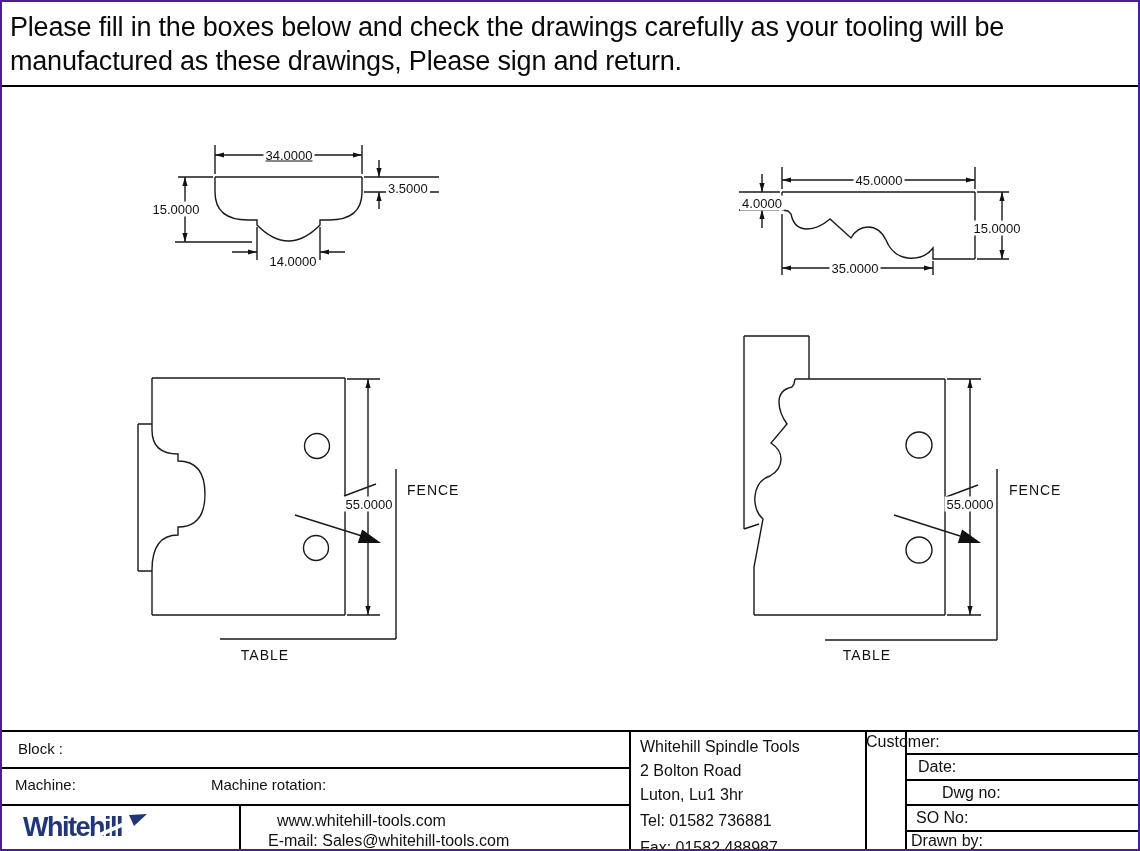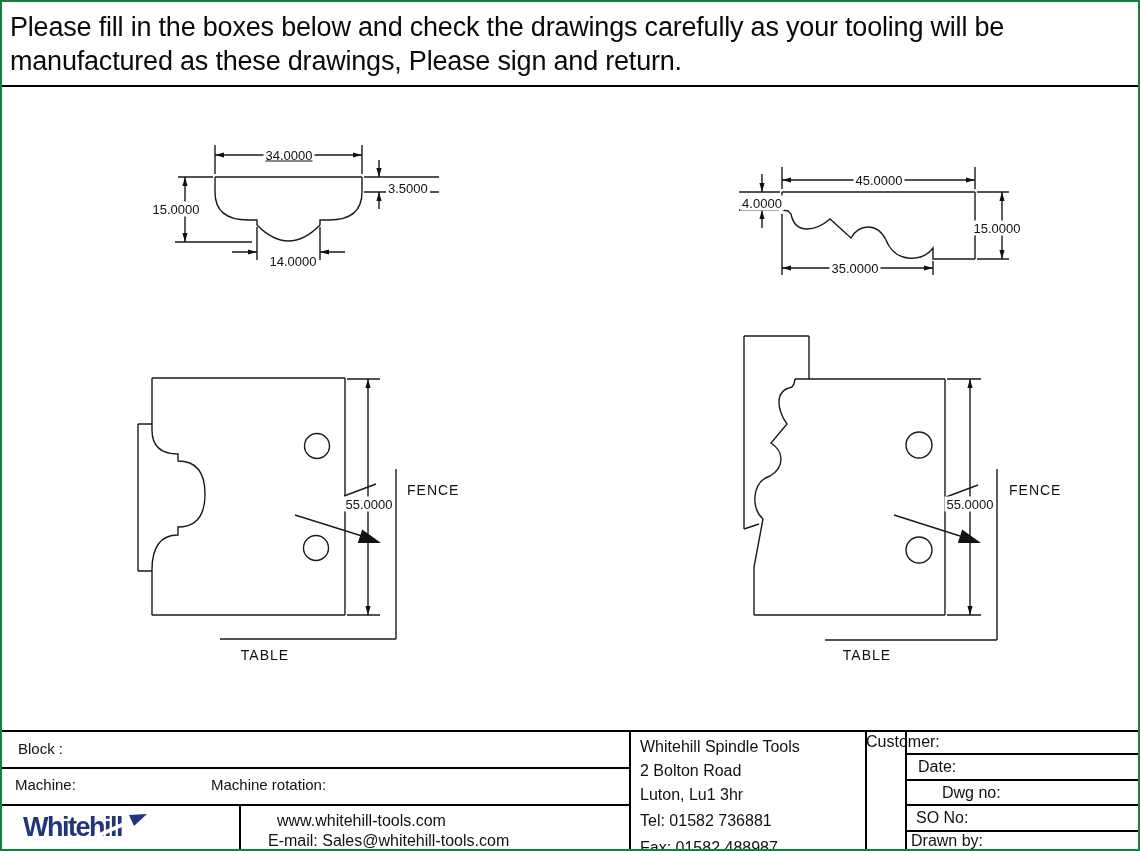--- a/index.html
+++ b/index.html
@@ -1,19 +1,19 @@
 <!DOCTYPE html>
 <html><head>
 <meta charset="utf-8">
 <style>
   html,body{margin:0;padding:0;background:#e8e8e8;}
   .page{
     position:relative;width:1140px;height:851px;background:#fff;
     font-family:"Liberation Sans",sans-serif;color:#111;overflow:hidden;
-    box-sizing:border-box;border:2px solid #15803d;
+    box-sizing:border-box;border:2px solid #4c1d95;
   }
   .hline,.vline{position:absolute;background:#000;}
   .hline{height:2px;}
   .vline{width:2px;}
   .header-text{
     position:absolute;left:8px;top:8px;width:1128px;
     font-size:27px;line-height:34px;letter-spacing:-0.2px;
     white-space:pre-line;color:#0a0a0a;
   }
   svg.draw{position:absolute;left:0;top:0;}

